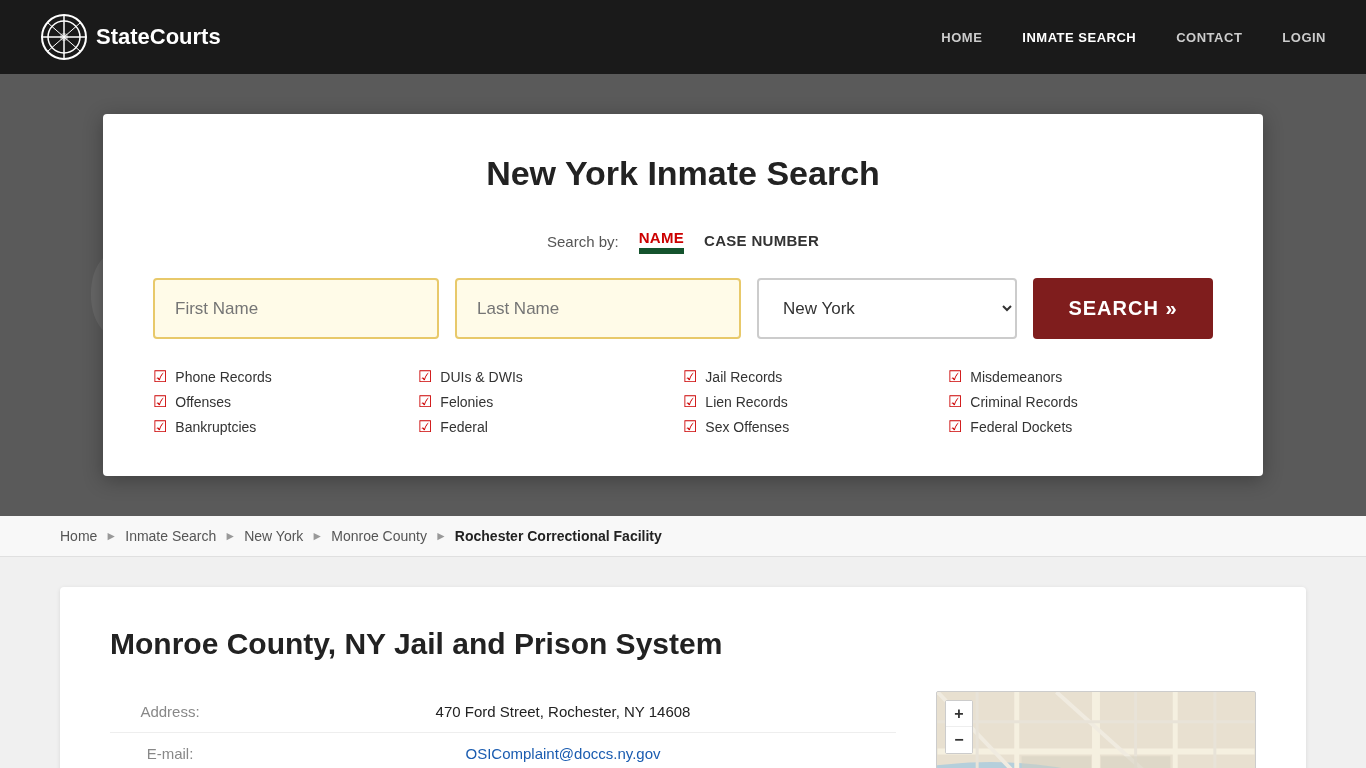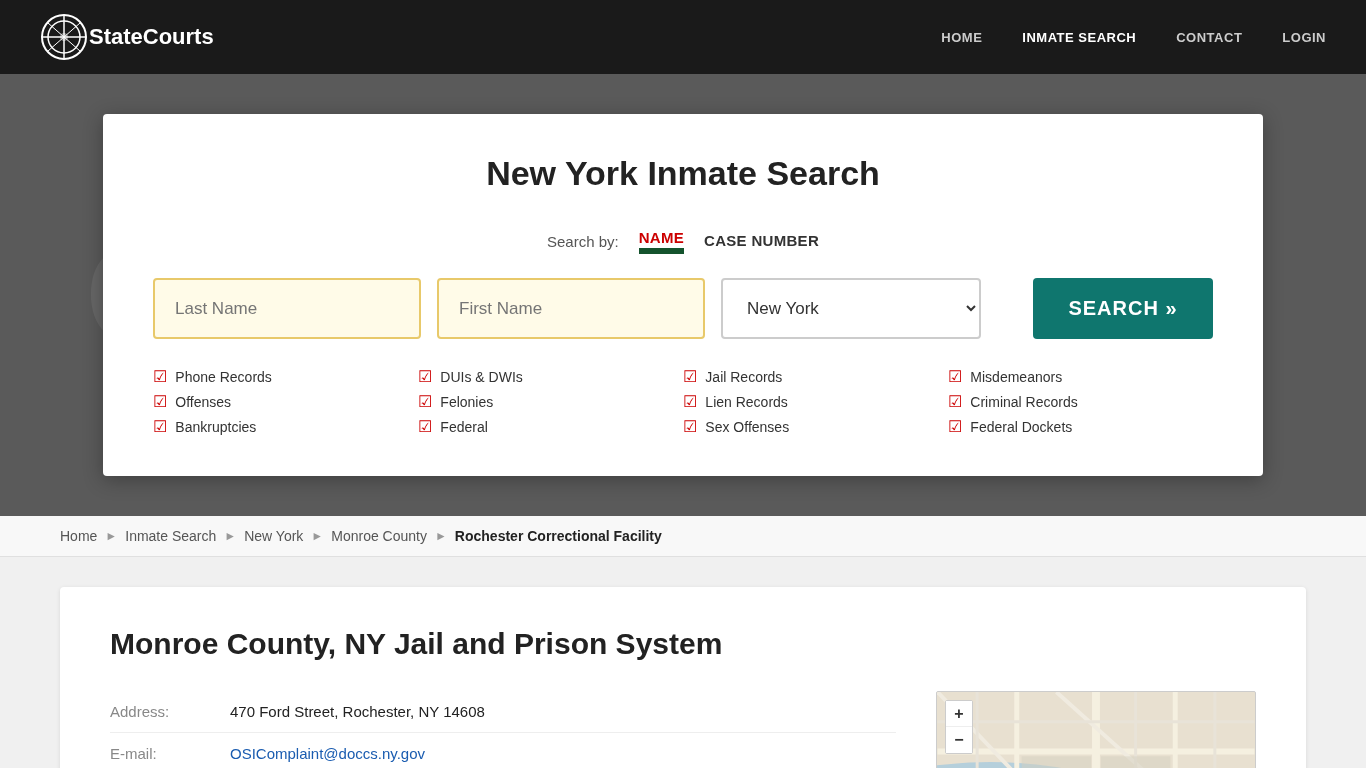--- a/index.html
+++ b/index.html
@@ -12,21 +12,21 @@
       display: flex;
       align-items: center;
       justify-content: space-between;
       padding: 0 40px;
       position: relative;
       z-index: 10;
     }
     .logo-area {
       display: flex;
       align-items: center;
-      gap: 1px;
+      gap: 8px;
     }
     .logo-icon {
       width: 48px;
       height: 48px;
     }
     .logo-text {
       color: white;
       font-size: 22px;
       font-weight: bold;
     }
@@ -136,30 +136,29 @@
       border: 2px solid #ccc;
       border-radius: 4px;
       font-size: 17px;
       color: #333;
       background: white;
       appearance: auto;
       cursor: pointer;
     }
     .search-btn {
       flex: 0 0 180px;
-      background: #0f766e;
+      background: #7f1d1d;
       color: white;
       border: none;
       border-radius: 4px;
       font-size: 20px;
       font-weight: bold;
       cursor: pointer;
       letter-spacing: 1px;
       padding: 0 20px;
-      margin-left: 36px;
     }
 
     
     .checks-grid {
       display: grid;
       grid-template-columns: repeat(4, 1fr);
       gap: 6px 0;
     }
     .check-item {
       display: flex;
@@ -215,20 +214,21 @@
       font-weight: bold;
       color: #222;
       margin-bottom: 30px;
     }
     .info-row {
       display: grid;
       grid-template-columns: 120px 1fr;
       align-items: baseline;
       padding: 12px 0;
       border-bottom: 1px solid #eee;
+      text-align: center;
     }
     .info-label {
       color: #888;
       font-size: 15px;
     }
     .info-value {
       color: #222;
       font-size: 15px;
     }
     .info-value a {
@@ -318,22 +318,22 @@
   <div class="search-card">
     <h1 class="search-card-title">New York Inmate Search</h1>
 
     <div class="search-by-row">
       <span class="search-by-label">Search by:</span>
       <span class="search-tab active">NAME</span>
       <span class="search-tab inactive">CASE NUMBER</span>
     </div>
 
     <div class="search-inputs-row">
+      <input class="search-input" type="text" placeholder="First Name" style="">
       <input class="search-input" type="text" placeholder="Last Name" style="">
-      <input class="search-input" type="text" placeholder="First Name" style="">
       <select class="state-select">
         <option>New York</option>
       </select>
       <button class="search-btn">SEARCH »</button>
     </div>
 
     <div class="checks-grid">
       <div class="check-item">
         <span class="check-icon">☑</span>
         <span>Phone Records</span>

